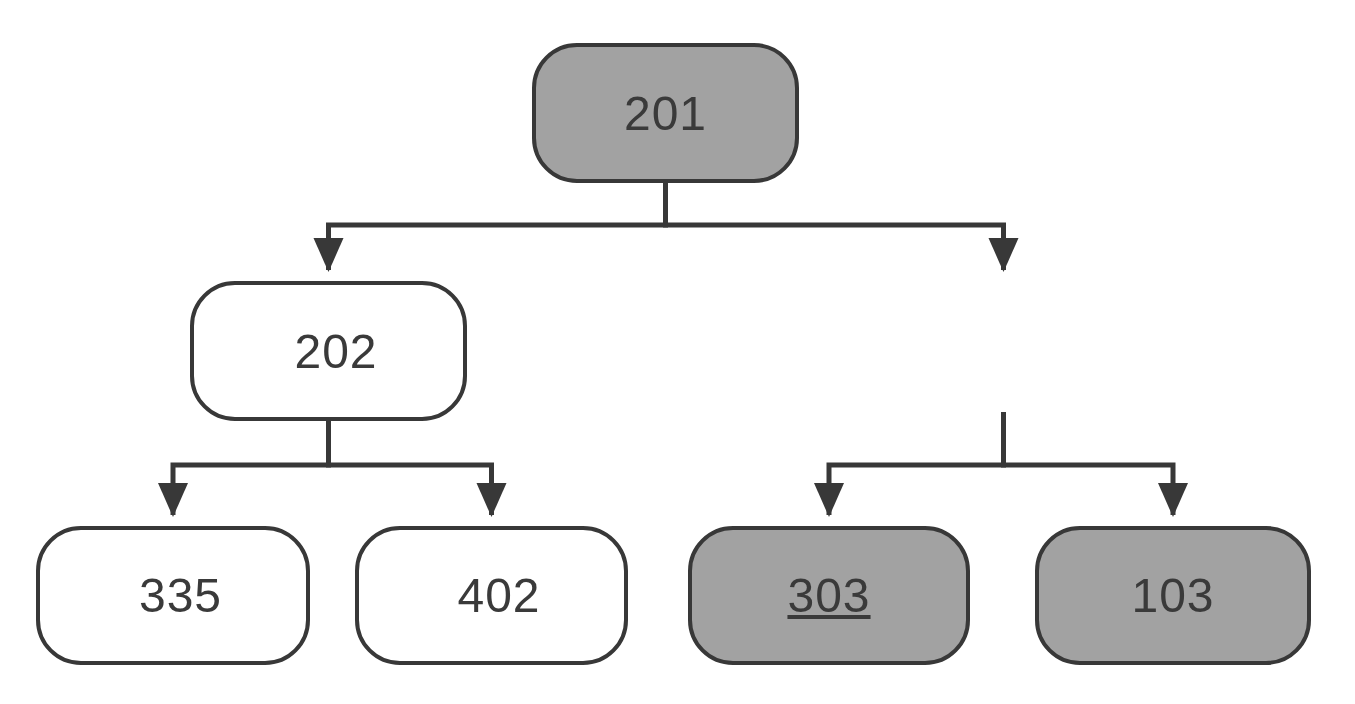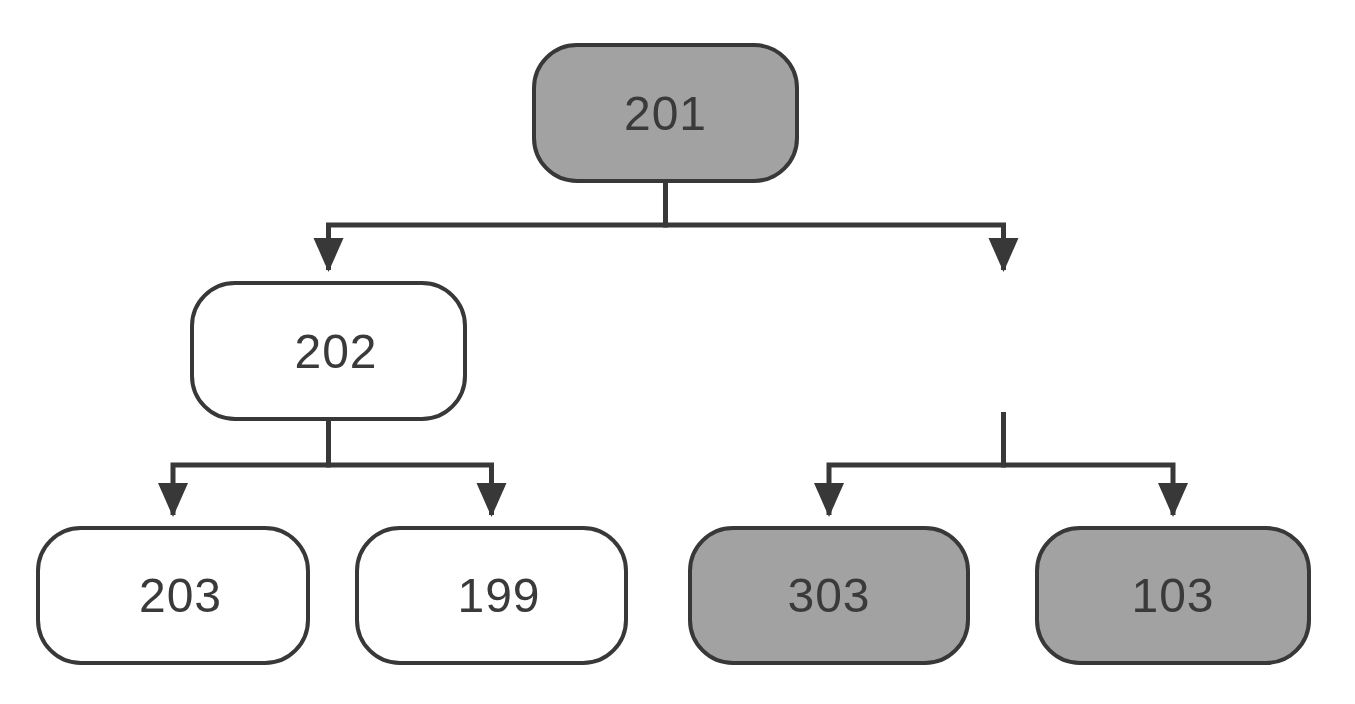--- a/index.html
+++ b/index.html
@@ -58,28 +58,28 @@
   <div class="node node--gray" style="left:532px;  top:35px;  width:267px; height:140px;">
     <span>201</span>
   </div>
 
   <div class="node node--white" style="left:190px;  top:273px; width:277px; height:140px;">
     <span>202</span>
   </div>
 
 
   <div class="node node--white" style="left:36px;   top:518px; width:274px; height:139px;">
-    <span>203</span>
+    <span>335</span>
   </div>
 
   <div class="node node--white" style="left:355px;  top:518px; width:273px; height:139px;">
-    <span>199</span>
+    <span>402</span>
   </div>
 
-  <div class="node node--gray" style="left:688px;  top:518px; width:282px; height:139px;">
+  <div class="node node--gray" style="left:688px;  top:518px; width:282px; height:139px;text-decoration:underline;">
     <span>303</span>
   </div>
 
   <div class="node node--gray" style="left:1035px; top:518px; width:276px; height:139px;">
     <span>103</span>
   </div>
 
 </div>
 
 </body></html>

